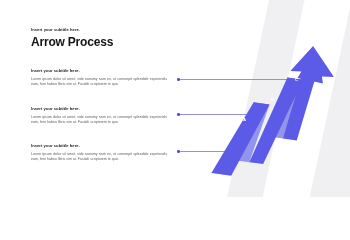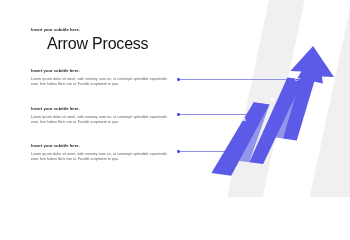--- a/index.html
+++ b/index.html
@@ -28,23 +28,22 @@
   }
 
   
   .kicker{
     position:absolute;left:31px;top:27px;
     font-size:4.1px;font-weight:bold;color:#1a1a1a;
     letter-spacing:.05px;
   }
   .title{
     position:absolute;left:31px;top:35px;
-    font-size:16px;font-weight:normal;color:#141414;
+    font-size:12px;font-weight:bold;color:#141414;
     letter-spacing:-.2px;
-    margin-left:16px;
   }
 
   .block{position:absolute;left:31px;width:136px;}
   .block-head{
     font-size:4.1px;font-weight:bold;color:#1a1a1a;
     letter-spacing:.04px;margin:0 0 4px 0;
   }
   .block-body{
     font-size:3.55px;line-height:1.55;color:#5e5e64;
     text-align:justify;margin:0;letter-spacing:.01px;

